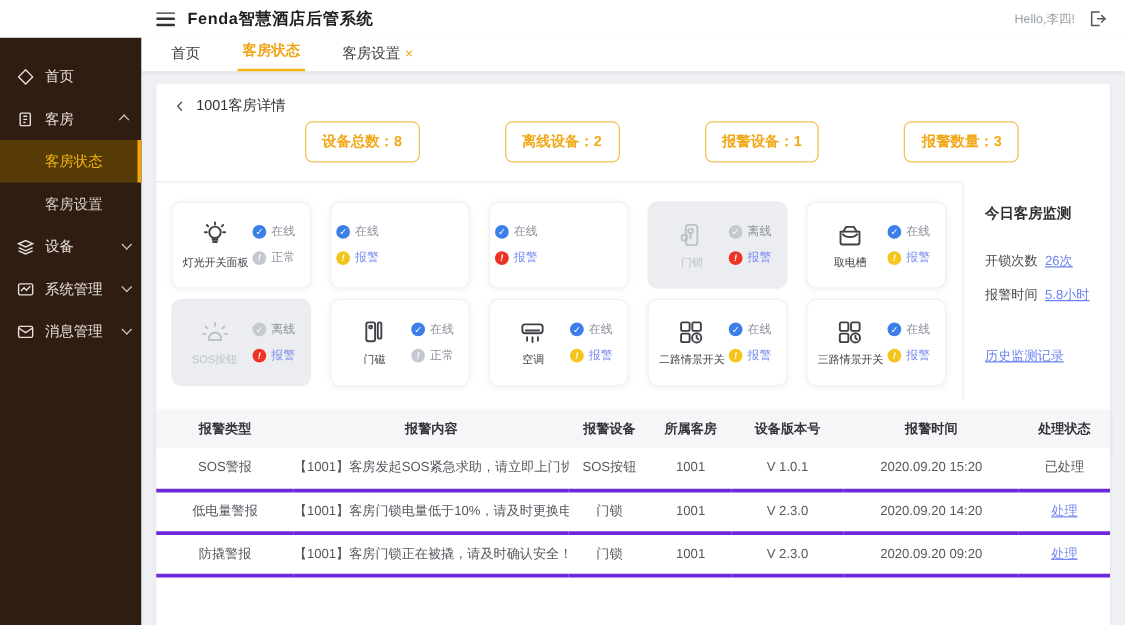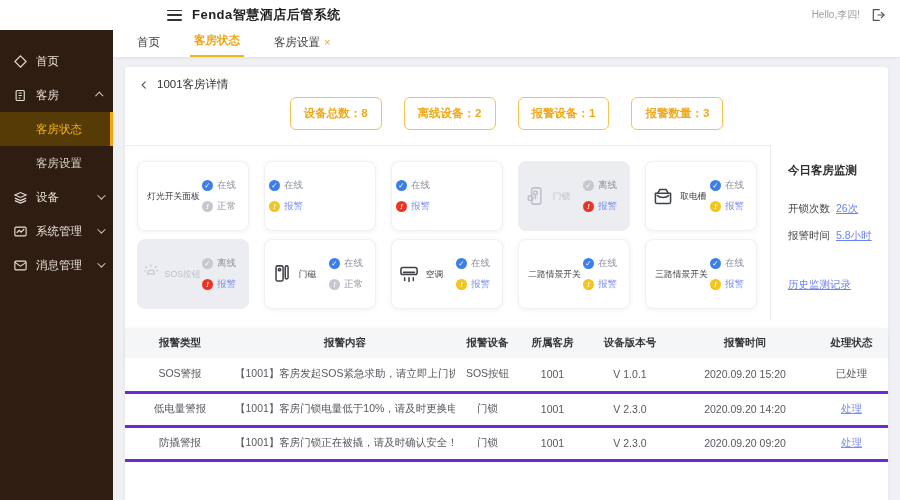--- a/index.html
+++ b/index.html
@@ -1,21 +1,21 @@
 <!DOCTYPE html>
 <html><head>
 <meta charset="utf-8">
 <style>
   * { margin:0; padding:0; box-sizing:border-box; }
   html,body { width:900px; height:500px; overflow:hidden;
     font-family:"Liberation Sans","DejaVu Sans",sans-serif; background:#fff; }
 
   
   .header { position:absolute; left:0; top:0; width:900px; height:30px; background:#fff; z-index:5;
-    display:flex; align-items:center;padding-left:42px; }
+    display:flex; align-items:center; }
   .hamburger { margin-left:125px; width:15px; height:11px; display:flex; flex-direction:column;
     justify-content:space-between; cursor:pointer; }
   .hamburger span { display:block; height:1.6px; background:#333; border-radius:1px; }
   .app-title { margin-left:10px; font-size:13px; font-weight:bold; color:#1f1f1f; letter-spacing:.5px; }
   .header-right { position:absolute; right:14px; top:0; height:30px; display:flex; align-items:center; gap:10px; }
   .greeting { font-size:10px; color:#9aa0a6; }
   .logout { width:16px; height:16px; color:#555; cursor:pointer; }
 
   
   .sidebar { position:absolute; left:0; top:30px; width:113px; height:470px; background:#2f1d11; z-index:4; }
@@ -42,31 +42,31 @@
   .content { position:absolute; left:0; top:27px; width:787px; height:443px; }
 
   
   .card { position:absolute; background:#fff; border-radius:3px; box-shadow:0 1px 4px rgba(0,0,0,.05); }
   .overview { left:12px; top:10px; width:763px; height:299px; }
   .breadcrumb { position:absolute; left:14px; top:10px; display:flex; align-items:center; gap:8px;
     font-size:11.5px; color:#333; cursor:pointer; }
   .back-ic { width:10px; height:10px; color:#555; }
   .stats-row { position:absolute; left:0; top:30px; width:763px; display:flex; justify-content:center; gap:22px; }
   .stat-badge { border:1px solid #f6c254; border-radius:6px; padding:8px 13px; font-size:11.5px;
-    color:#f2a818; font-weight:bold; background:#fff; white-space:nowrap; }
+    color:#f2a818; font-weight:bold; background:#fff; white-space:nowrap;margin-left:46px; }
   .hdiv { position:absolute; left:0; top:78px; width:645px; height:1px; background:#ececec; }
   .vdiv { position:absolute; left:645px; top:78px; width:1px; height:175px; background:#ececec; }
 
   .dev-grid { position:absolute; left:12px; top:94px; width:622px; display:grid;
     grid-template-columns:repeat(5,112px); grid-auto-rows:70px; column-gap:15px; row-gap:8px; }
   .dev-card { background:#fff; border:1px solid #f1f1f3; border-radius:8px;
     box-shadow:0 1px 5px rgba(60,70,90,.07); display:flex; align-items:center;
     padding:6px 6px 6px 4px; cursor:pointer; }
   .dev-card.off { background:#ecedf1; border-color:#ecedf1; box-shadow:none; }
-  .dev-left { flex:1; display:flex; flex-direction:row; align-items:center; gap:3px; min-width:0; }
+  .dev-left { flex:1; display:flex; flex-direction:column; align-items:center; gap:3px; min-width:0; }
   .dev-ic { width:26px; height:26px; color:#3e4146; }
   .dev-card.off .dev-ic { color:#bcc1ca; }
   .dev-name { font-size:9.5px; color:#3c3f45; white-space:nowrap; transform:scale(.92); }
   .dev-card.off .dev-name { color:#bcc1ca; }
   .dev-status { width:40px; flex:none; display:flex; flex-direction:column; gap:8px; }
   .st { display:flex; align-items:center; gap:4px; font-size:9.5px; }
   .badge { width:11px; height:11px; border-radius:50%; color:#fff; font-size:7.5px; font-weight:bold;
     display:flex; align-items:center; justify-content:center; flex:none; line-height:1; }
   .b-blue { background:#3d7fe8; } .b-gray { background:#c3c8d1; }
   .b-red { background:#ee3325; }  .b-yellow { background:#f3c51d; }

